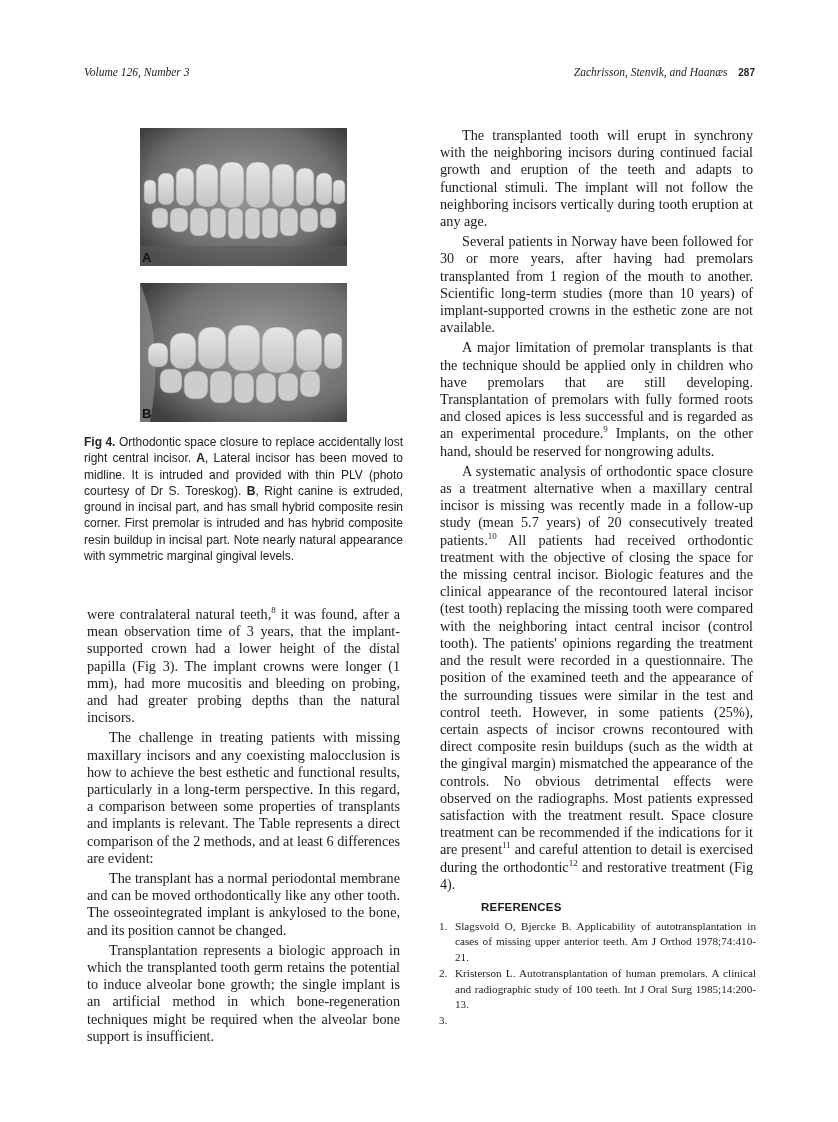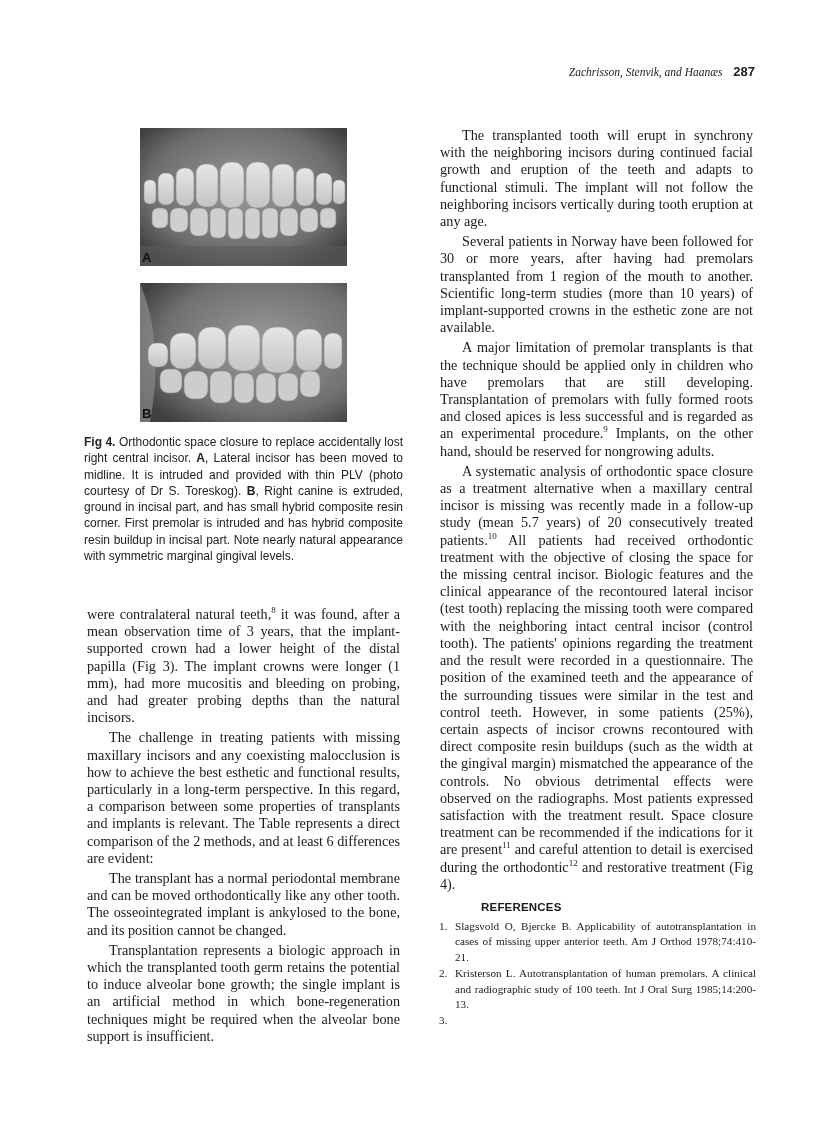--- a/index.html
+++ b/index.html
@@ -1,37 +1,38 @@
 <!DOCTYPE html>
 <html><head>
   <meta charset="utf-8">
   <style>
     html, body { margin: 0; padding: 0; background: #ffffff; }
     body { width: 838px; height: 1122px; position: relative; overflow: hidden; color: #1a1a1a; }
     .abs { position: absolute; }
     .hdr { font-family: "Liberation Serif", serif; font-style: italic; font-size: 11.5px; line-height: 14px; color: #222; }
-    .pg { font-family: "Liberation Sans", sans-serif; font-weight: bold; font-style: normal; font-size: 13px; }
+    .pg { font-family: "Liberation Sans", sans-serif; font-weight: bold; font-style: normal; font-size: 10px; }
     .col { font-family: "Liberation Serif", serif; font-size: 14.2px; line-height: 17.2px; text-align: justify; }
     .col p { margin: 3px; text-indent: 22px; }
     .col p.noind { text-indent: 0; }
     .cap { font-family: "Liberation Sans", sans-serif; font-size: 12px; line-height: 16.3px; text-align: justify; color: #222; }
     .cap b { font-weight: bold; }
     sup { font-size: 9px; line-height: 0; vertical-align: super; }
     .photo { background: #6c6c6c; overflow: hidden; }
     .photo svg { display: block; }
     .plabel { position: absolute; left: 2px; bottom: 1px; font-family: "Liberation Sans", sans-serif; font-weight: bold; font-size: 13px; color: #111; }
     .refs-title { font-family: "Liberation Sans", sans-serif; font-weight: bold; font-size: 11.5px; letter-spacing: 0.2px; padding-left: 44px; }
     .refs { font-family: "Liberation Serif", serif; font-size: 11.2px; line-height: 15.4px; text-align: justify; margin: 0; padding: 0; list-style: none; }
     .refs li { position: relative; padding-left: 18px; margin-bottom: 1px; }
     .refs li .num { position: absolute; left: 2px; top: 0; }
   </style>
 </head>
 <body>
 
 <div class="abs hdr" style="left:84px; top:65px;">
+  <div>Volume 126, Number 3</div>
 </div>
 <div class="abs hdr" style="right:83px; top:65px; text-align:right;">
   <span>Zachrisson, Stenvik, and Haanæs</span>
   <span class="pg" style="margin-left:8px;">287</span>
 </div>
 
 <div class="abs photo" style="left:140px; top:128px; width:207px; height:138px;">
   <svg width="207" height="138" viewBox="0 0 207 138">
     <defs>
       <radialGradient id="ga" cx="50%" cy="45%" r="65%">

